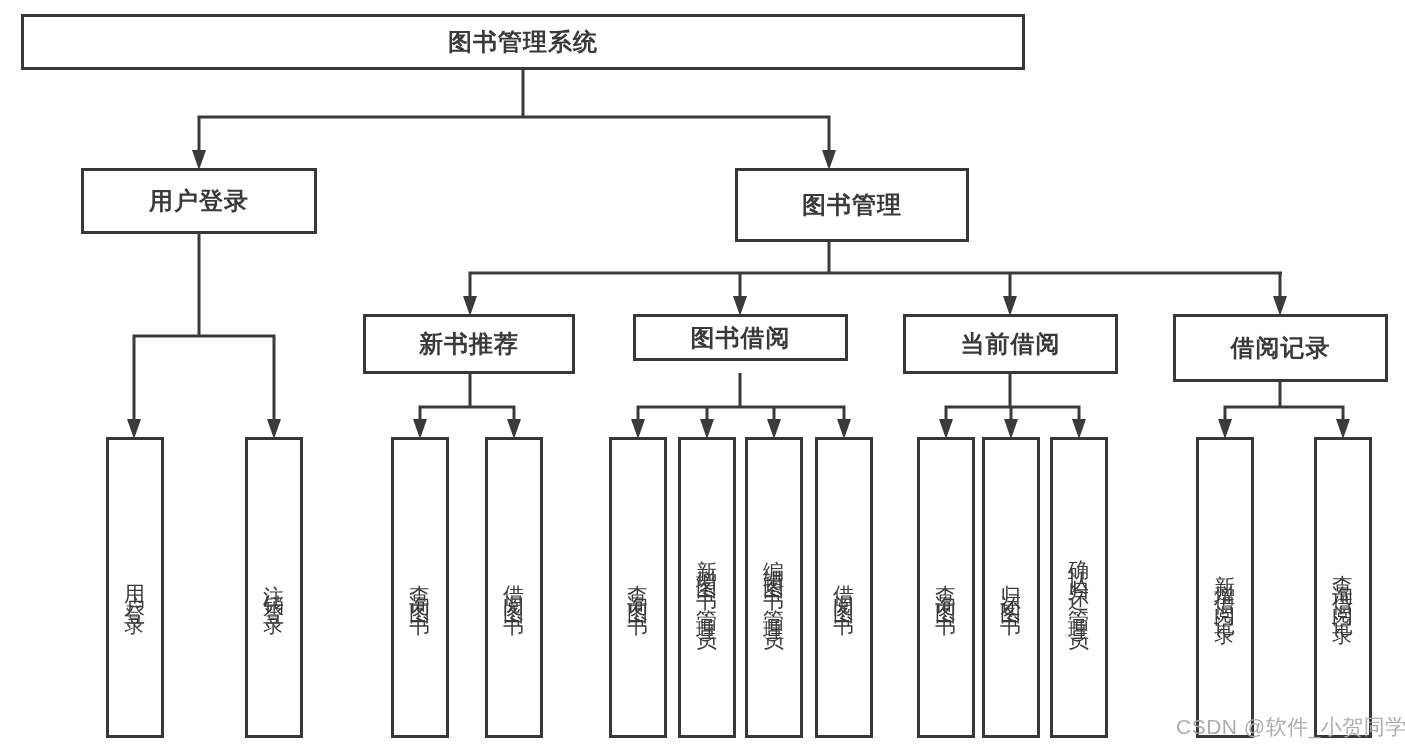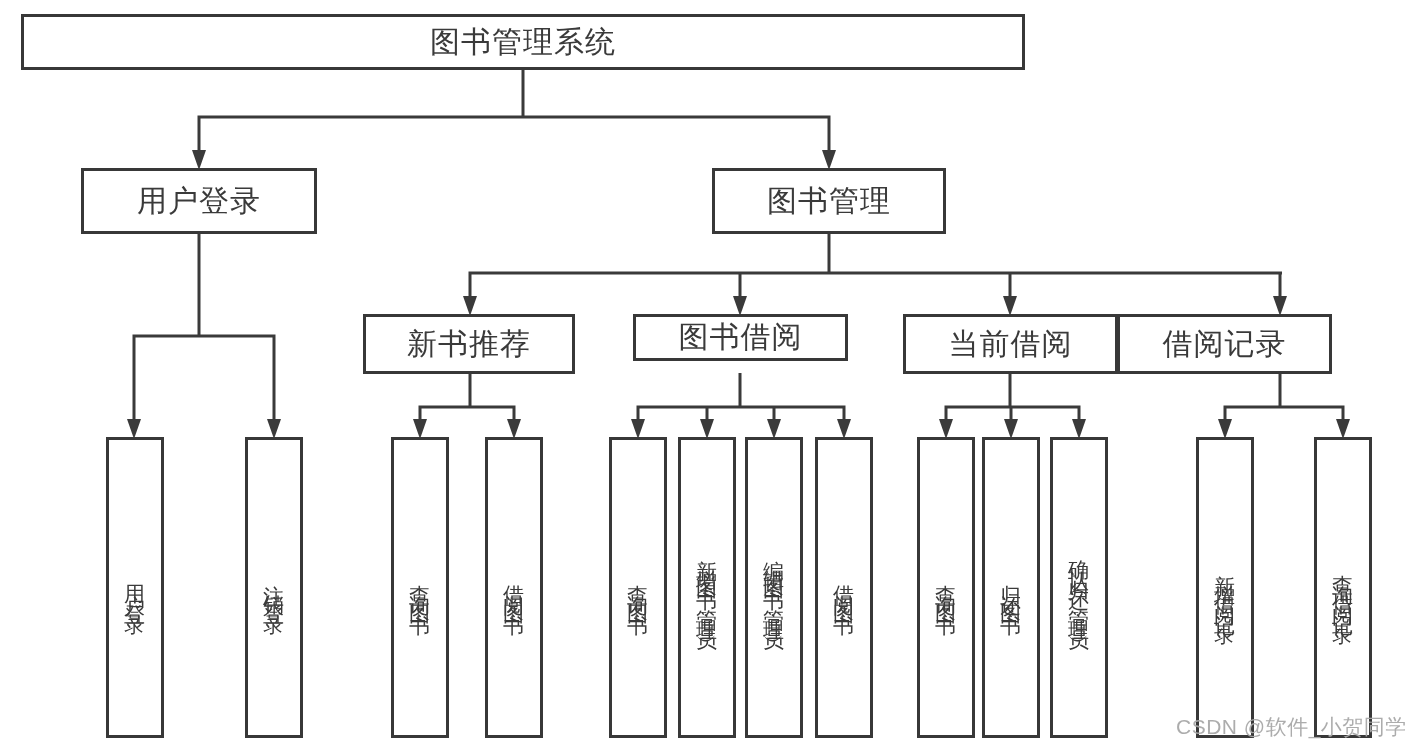--- a/index.html
+++ b/index.html
@@ -15,21 +15,21 @@
     position:absolute;
     box-sizing:border-box;
     border:3px solid #383838;
     background:#ffffff;
     display:flex;
     align-items:center;
     justify-content:center;
     color:#3a3a3a;
     z-index:1;
   }
-  .hlabel{font-size:30px;letter-spacing:1px;white-space:nowrap;}
+  .hlabel{font-size:24px;letter-spacing:1px;white-space:nowrap;font-weight:bold;}
   .vlabel{
     writing-mode:vertical-lr;
     text-orientation:mixed;
     font-size:21px;
     line-height:1;
     letter-spacing:10px;
     white-space:nowrap;
   }
   .watermark{
     position:absolute;
@@ -86,34 +86,34 @@
     </g>
   </svg>
 
   <div class="node" style="left:21px;top:14px;width:1004px;height:56px;">
     <span class="hlabel">图书管理系统</span>
   </div>
 
   <div class="node" style="left:81px;top:168px;width:236px;height:66px;">
     <span class="hlabel">用户登录</span>
   </div>
-  <div class="node" style="left:712px;top:168px;width:234px;height:66px;">
+  <div class="node" style="left:735px;top:168px;width:234px;height:74px;">
     <span class="hlabel">图书管理</span>
   </div>
 
   <div class="node" style="left:363px;top:314px;width:212px;height:60px;">
     <span class="hlabel">新书推荐</span>
   </div>
   <div class="node" style="left:633px;top:314px;width:215px;height:47px;">
     <span class="hlabel">图书借阅</span>
   </div>
   <div class="node" style="left:903px;top:314px;width:215px;height:60px;text-align:right;">
     <span class="hlabel">当前借阅</span>
   </div>
-  <div class="node" style="left:1117px;top:314px;width:215px;height:60px;">
+  <div class="node" style="left:1173px;top:314px;width:215px;height:68px;">
     <span class="hlabel">借阅记录</span>
   </div>
 
   <div class="node" style="left:106px;top:437px;width:58px;height:301px;">
     <span class="vlabel">用户登录</span>
   </div>
   <div class="node" style="left:245px;top:437px;width:58px;height:301px;">
     <span class="vlabel">注销登录</span>
   </div>
 

